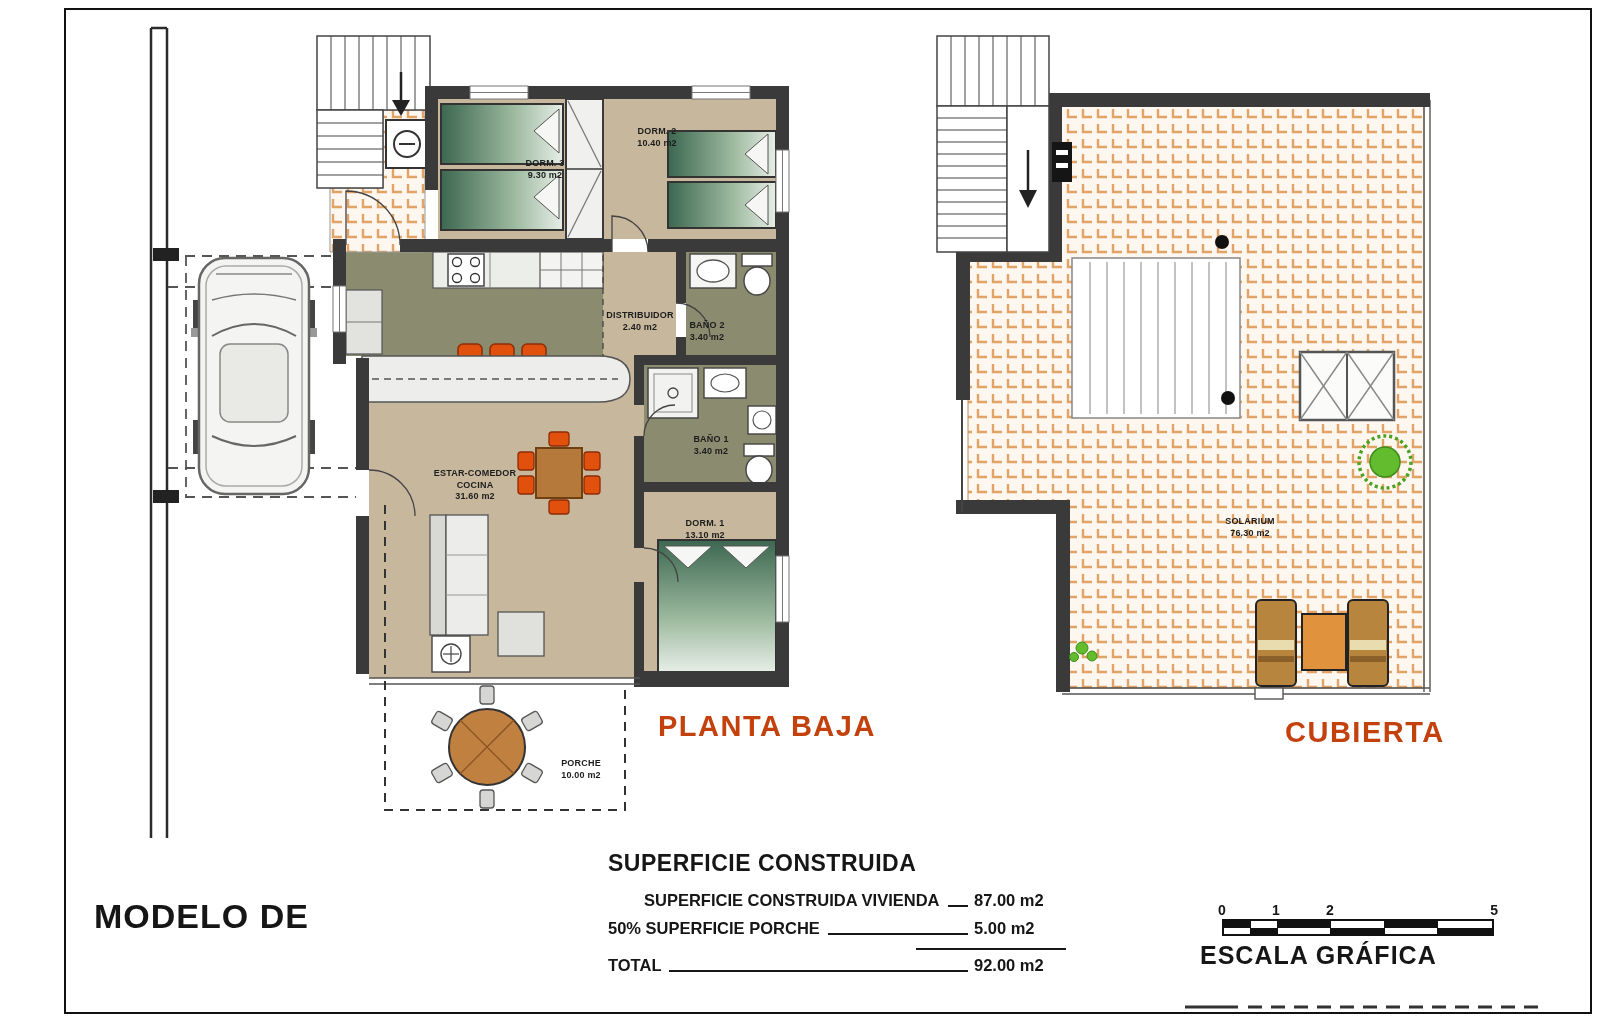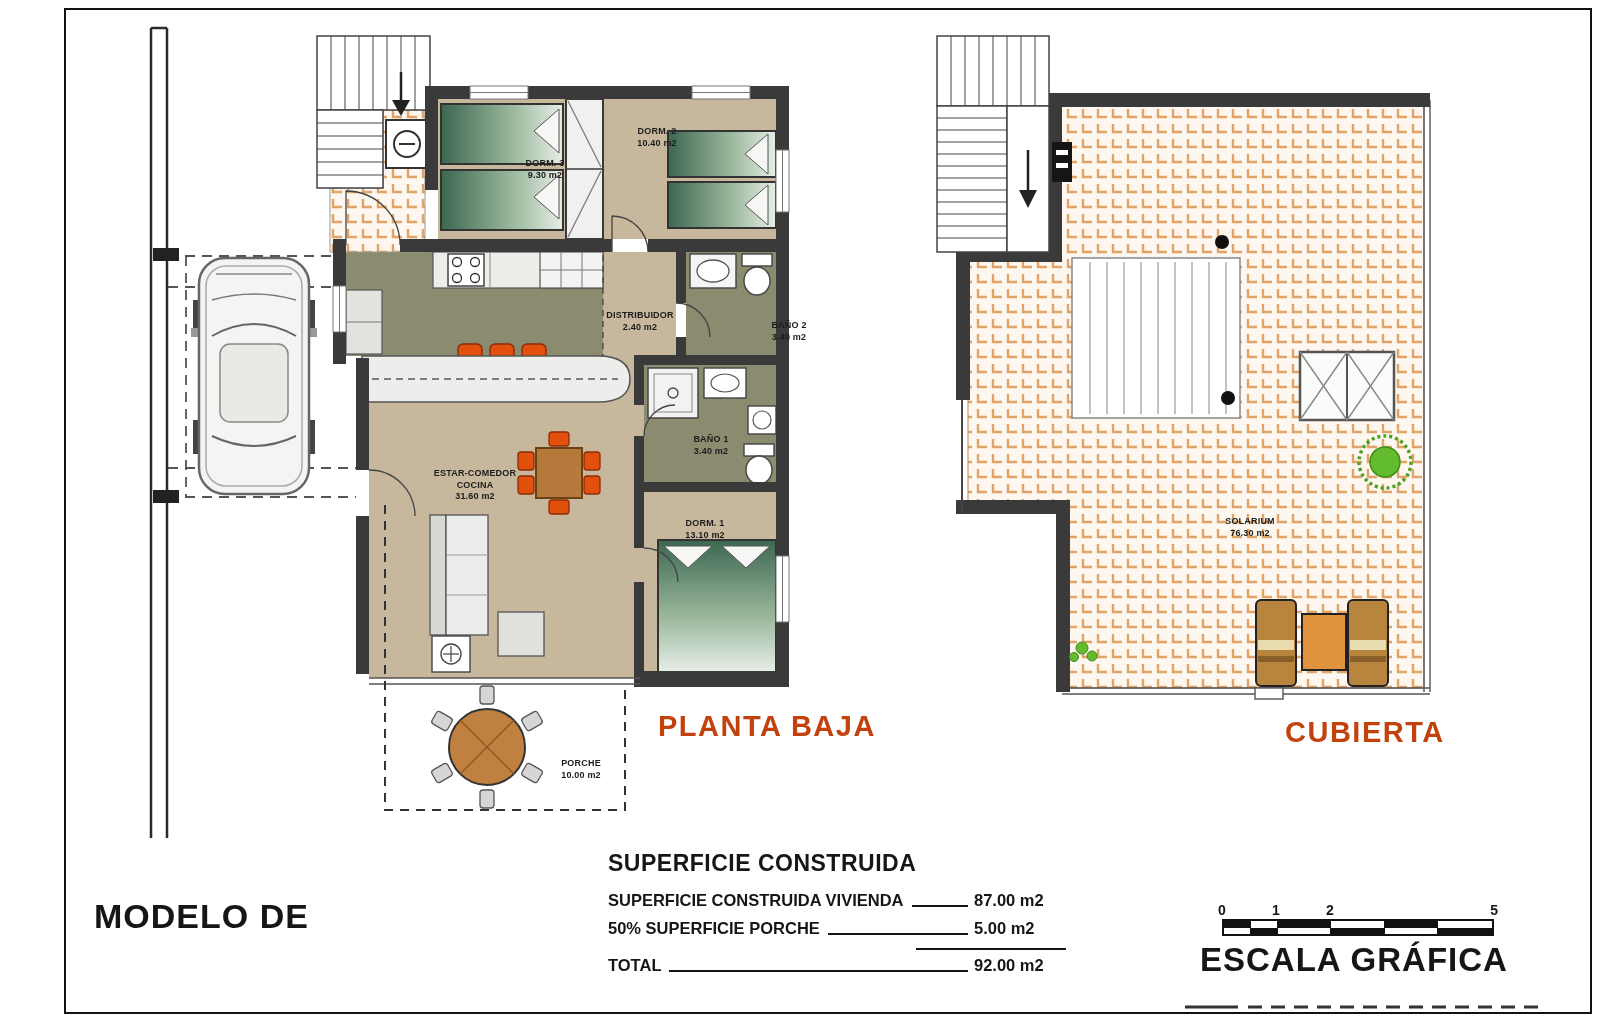--- a/index.html
+++ b/index.html
@@ -23,21 +23,21 @@
   .srow .fill{flex:1;border-bottom:2px solid #161616;margin:0 6px 3px 8px;}
   .srow .val{width:92px;text-align:left;}
   #summary .sep{width:150px;border-top:2px solid #161616;margin:10px 0 0 auto;}
   #scale-block{position:absolute;left:1222px;top:902px;width:272px;}
   #scale-block .ticks{position:relative;height:17px;font-weight:bold;font-size:14px;}
   #scale-block .ticks span{position:absolute;top:0;}
   #scale-block .bar{height:17px;border:2px solid #111;display:flex;flex-direction:column;box-sizing:border-box;}
   #scale-block .brow{flex:1;display:flex;}
   #scale-block .cell{border-right:1.5px solid #111;box-sizing:border-box;}
   #scale-block .cell:last-child{border-right:none;}
-  #scale-block .label{font-weight:bold;font-size:33px;letter-spacing:1px;margin:5px 0 0 -22px;white-space:nowrap;}
+  #scale-block .label{font-weight:bold;font-size:25px;letter-spacing:1px;margin:5px 0 0 -22px;white-space:nowrap;}
   .b{background:#111;}.w{background:#fff;}
   .c10{width:10%;}.c20{width:20%;}
 </style>
 </head>
 <body>
 
 <div id="sheet-border"></div>
 
 <svg id="drawing" width="1600" height="1024" viewBox="0 0 1600 1024" xmlns="http://www.w3.org/2000/svg">
   <defs>
@@ -406,21 +406,21 @@
     <div>9.30 m2</div>
   </div>
   <div class="rlabel" style="left:612px;top:84px;width:90px;margin-top:42px;">
     <div>DORM. 2</div>
     <div>10.40 m2</div>
   </div>
   <div class="rlabel" style="left:598px;top:310px;width:84px;">
     <div>DISTRIBUIDOR</div>
     <div>2.40 m2</div>
   </div>
-  <div class="rlabel" style="left:754px;top:320px;width:70px;">
+  <div class="rlabel" style="left:672px;top:320px;width:70px;">
     <div>BAÑO 2</div>
     <div>3.40 m2</div>
   </div>
   <div class="rlabel" style="left:676px;top:434px;width:70px;">
     <div>BAÑO 1</div>
     <div>3.40 m2</div>
   </div>
   <div class="rlabel" style="left:420px;top:440px;width:110px;margin-top:28px;">
     <div>ESTAR-COMEDOR</div>
     <div>COCINA</div>
@@ -441,21 +441,21 @@
 
   <div class="plan-title" style="left:658px;top:710px;">PLANTA BAJA</div>
   <div class="plan-title" style="left:1285px;top:716px;">CUBIERTA</div>
 
   <div id="model-title">
     <div class="l1">MODELO DE</div>
   </div>
 
   <div id="summary">
     <div class="heading">SUPERFICIE CONSTRUIDA</div>
-    <div class="srow" style="margin-top:14px;">
+    <div class="srow" style="margin-top:14px;margin-left:36px;">
       <span>SUPERFICIE CONSTRUIDA VIVIENDA</span>
       <span class="fill"></span>
       <span class="val">87.00 m2</span>
     </div>
     <div class="srow">
       <span>50% SUPERFICIE PORCHE</span>
       <span class="fill"></span>
       <span class="val">5.00 m2</span>
     </div>
     <div class="sep"></div>

